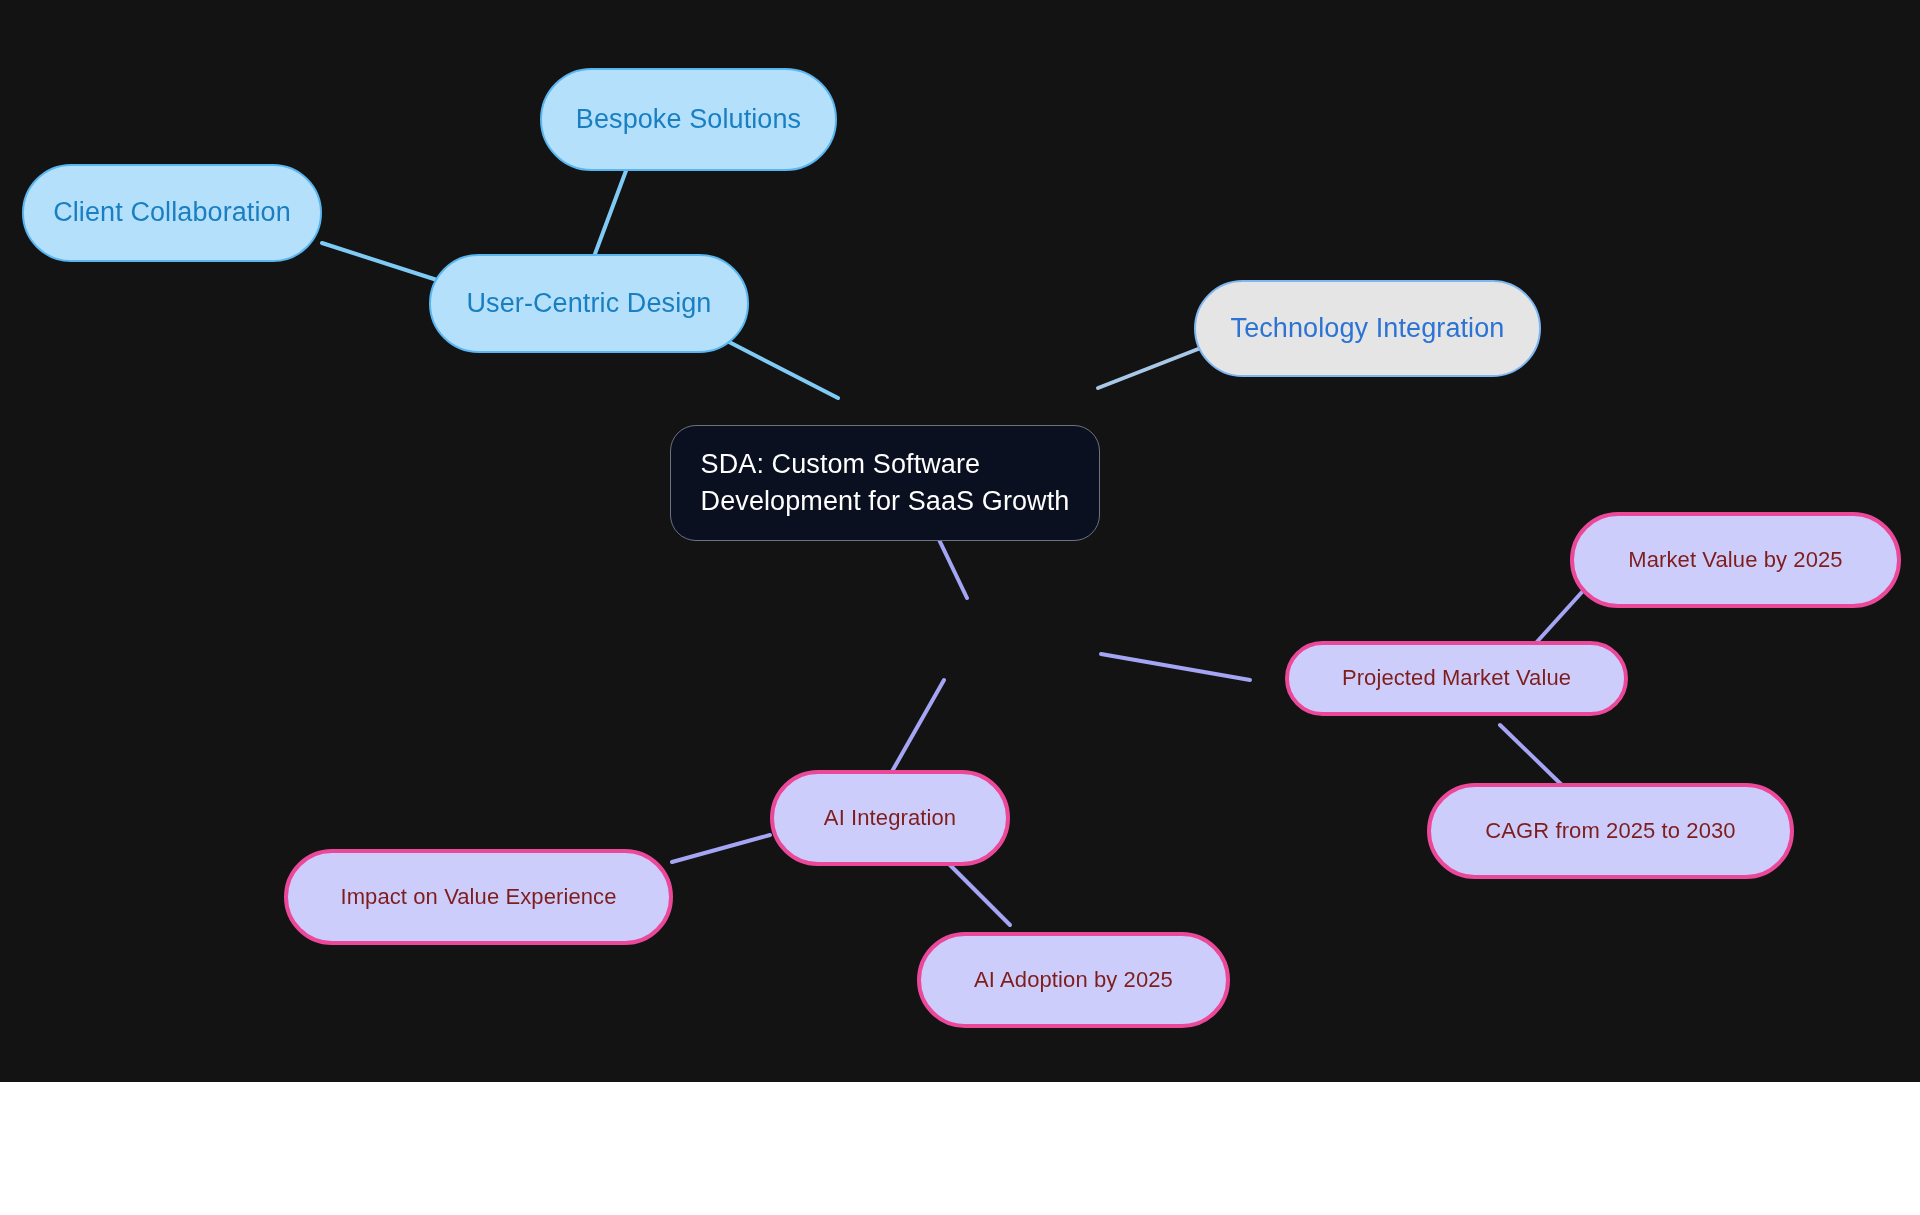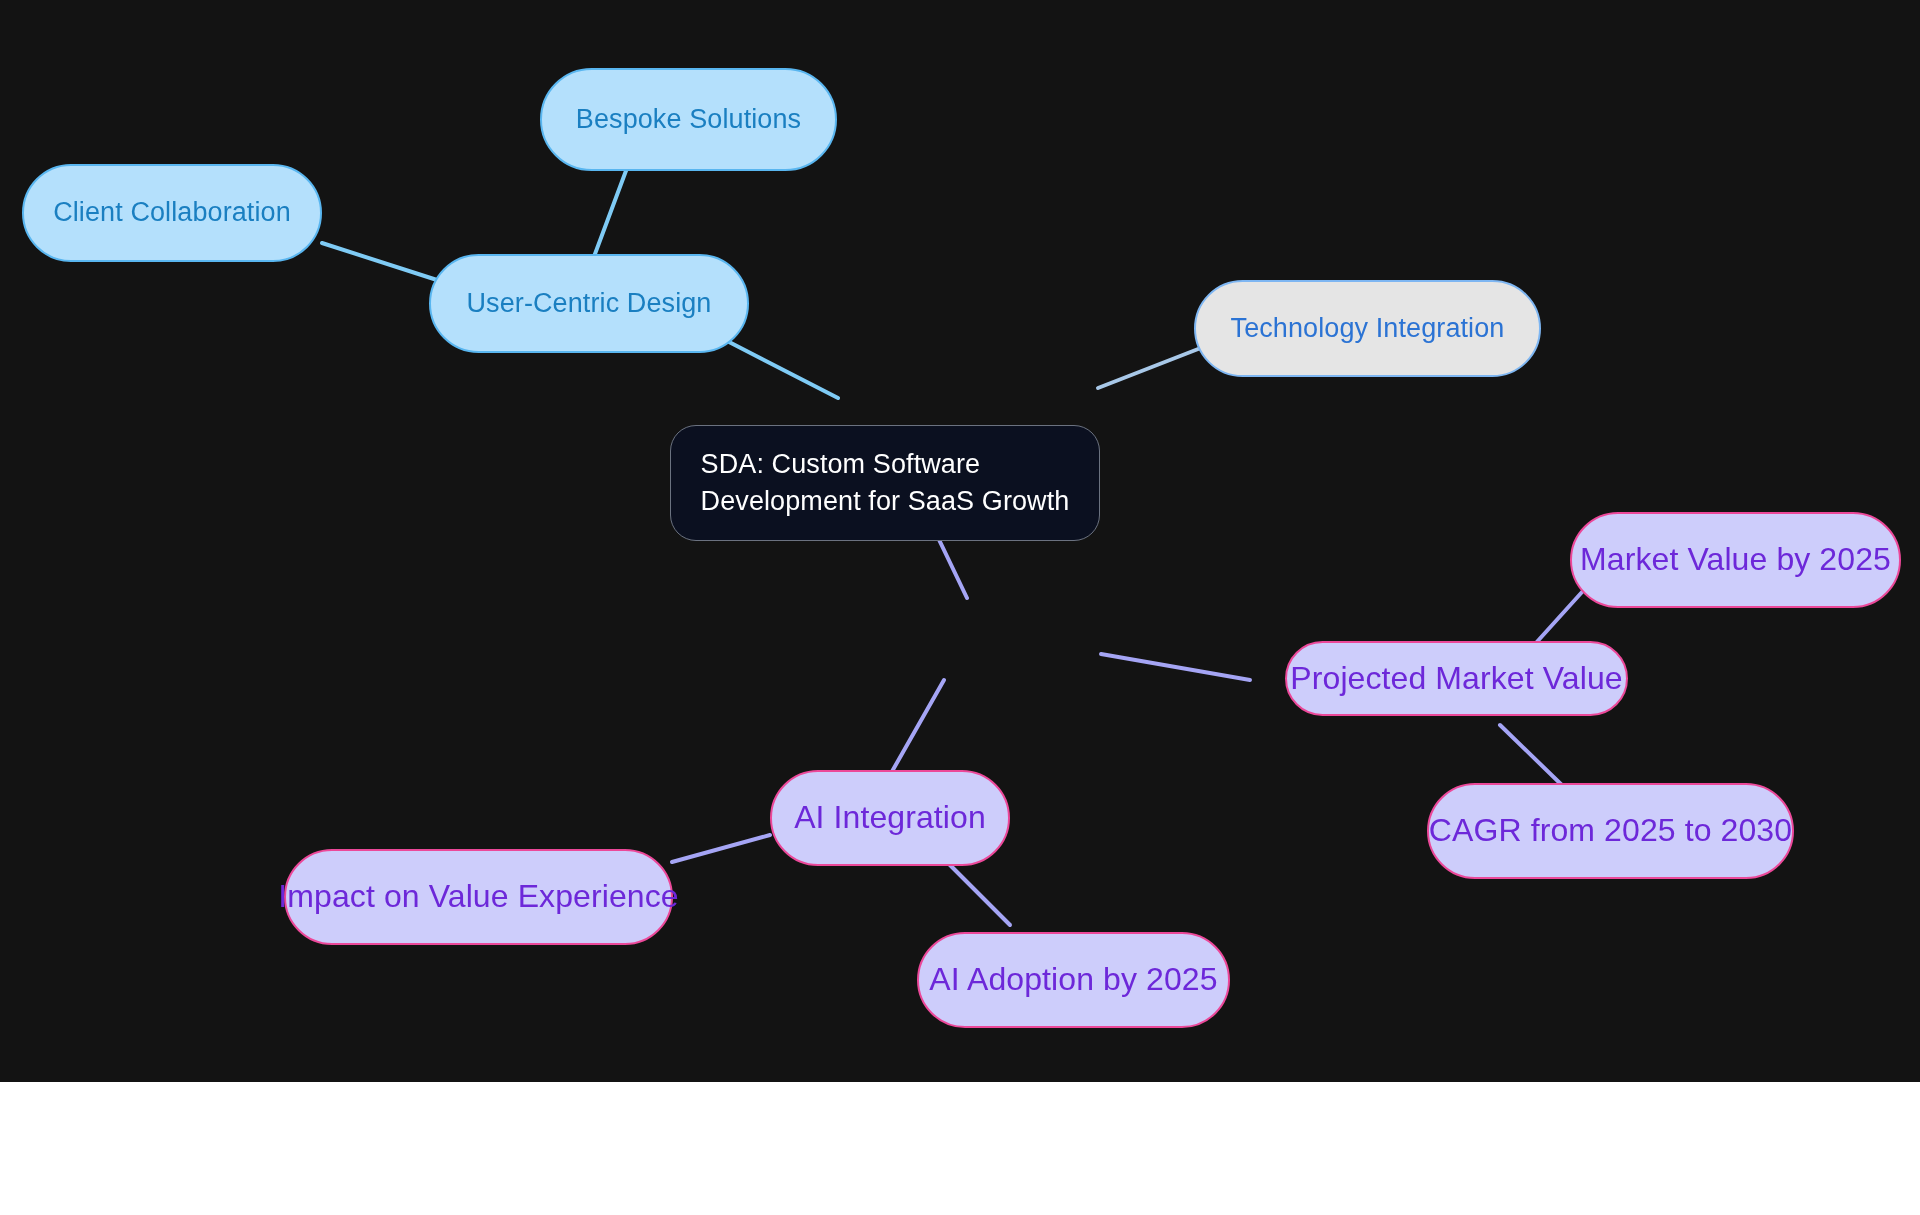--- a/index.html
+++ b/index.html
@@ -62,23 +62,23 @@
     font-size: 27px;
   }
   .node-blue-light {
     background: #e5e5e5;
     border: 2px solid #7eb6f2;
     color: #2b73d4;
     font-size: 27px;
   }
   .node-violet {
     background: #cdcdfb;
-    border: 2px solid #ec4899;
-    color: #6d28d9;
-    font-size: 32px;
+    border: 4px solid #ec4899;
+    color: #7f1d1d;
+    font-size: 22px;
   }
   #footer-bar {
     position: absolute;
     left: 0;
     top: 1082px;
     width: 1920px;
     height: 133px;
     background: #ffffff;
   }
 </style>

